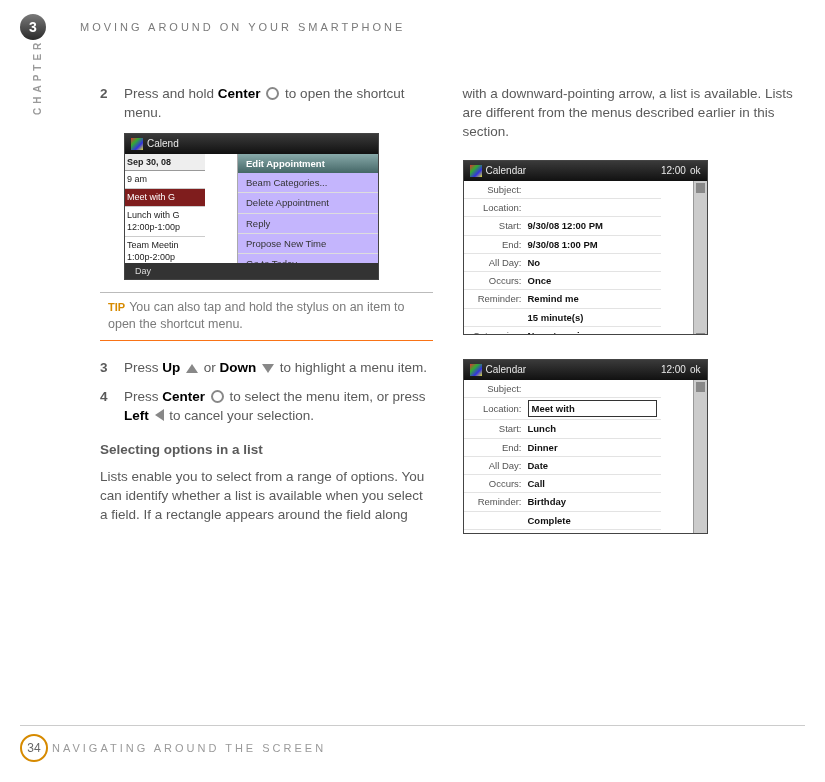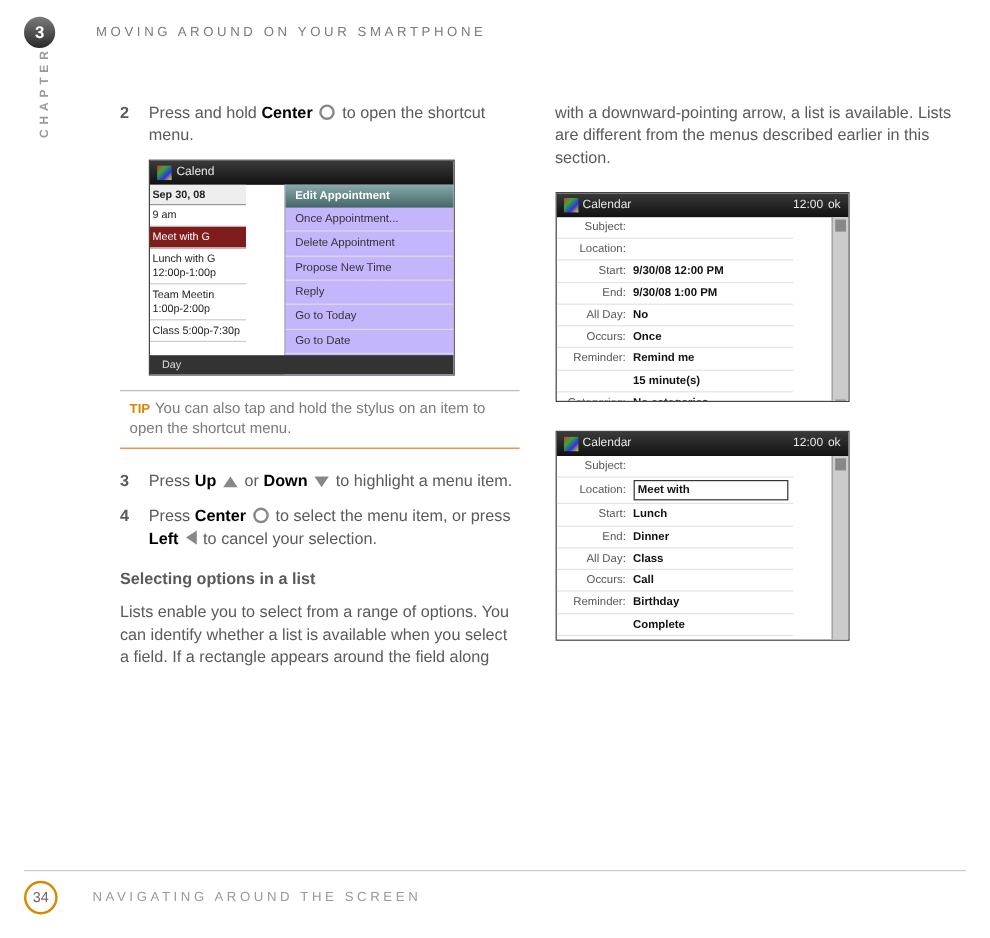--- a/index.html
+++ b/index.html
@@ -148,21 +148,21 @@
   .flag {
     width: 12px;
     height: 12px;
     background: linear-gradient(135deg,#d33,#3a3,#33d,#dd3);
     display: inline-block;
   }
   .sh-bar .grow { flex: 1; }
   .sh-body { display: flex; gap: 32px; }
 
   
-  .shotA { width: 255px; height: 180px; }
+  .shotA { width: 255px; height: 147px; }
   .shotA .leftpane {
     width: 80px;
     font-size: 9px;
     color: #222;
     filter: blur(0.6px);
   }
   .shotA .dateblk { background:#eee; border-bottom:1px solid #999; padding:2px; font-weight:bold; }
   .shotA .rowblk { border-bottom:1px solid #ccc; padding:2px; }
   .shotA .rowblk.sel { background:#7f1d1d; color:#fff; }
   .shotA .menu {
@@ -204,21 +204,21 @@
     height: 28px;
     border: 2px solid #d68a00;
     border-radius: 50%;
     display: flex;
     align-items: center;
     justify-content: center;
     font-size: 12px;
     color: #666;
   }
   .footer-title {
-    margin-left: 29px;
+    margin-left: 4px;
     letter-spacing: 3px;
     font-size: 11px;
     color: #9a9a9a;
   }
 </style>
 </head>
 <body>
 
 <div class="header">
   <div class="chap-badge">3</div>
@@ -251,24 +251,24 @@
           <div class="rowblk sel">Meet with G</div>
           <div class="rowblk">Lunch with G
 12:00p-1:00p</div>
           <div class="rowblk">Team Meetin
 1:00p-2:00p</div>
           <div class="rowblk">Class
 5:00p-7:30p</div>
         </div>
         <div class="menu">
           <div class="mhead">Edit Appointment</div>
-          <div class="mitem">Once Appointment...</div>
+          <div class="mitem">Beam Categories...</div>
           <div class="mitem">Delete Appointment</div>
+          <div class="mitem">Reply</div>
           <div class="mitem">Propose New Time</div>
-          <div class="mitem">Reply</div>
           <div class="mitem">Go to Today</div>
           <div class="mitem">Go to Date</div>
           <div class="mitem">Edit</div>
 
         </div>
       </div>
       <div class="bottombar">Day</div>
     </div>
 
     <div class="tip-box">
@@ -376,21 +376,21 @@
             <div class="frow">
               <div class="flab">Start:</div>
               <div class="fval">Lunch</div>
             </div>
             <div class="frow">
               <div class="flab">End:</div>
               <div class="fval">Dinner</div>
             </div>
             <div class="frow">
               <div class="flab">All Day:</div>
-              <div class="fval">Class</div>
+              <div class="fval">Date</div>
             </div>
             <div class="frow">
               <div class="flab">Occurs:</div>
               <div class="fval">Call</div>
             </div>
             <div class="frow">
               <div class="flab">Reminder:</div>
               <div class="fval">Birthday</div>
             </div>
             <div class="frow">

